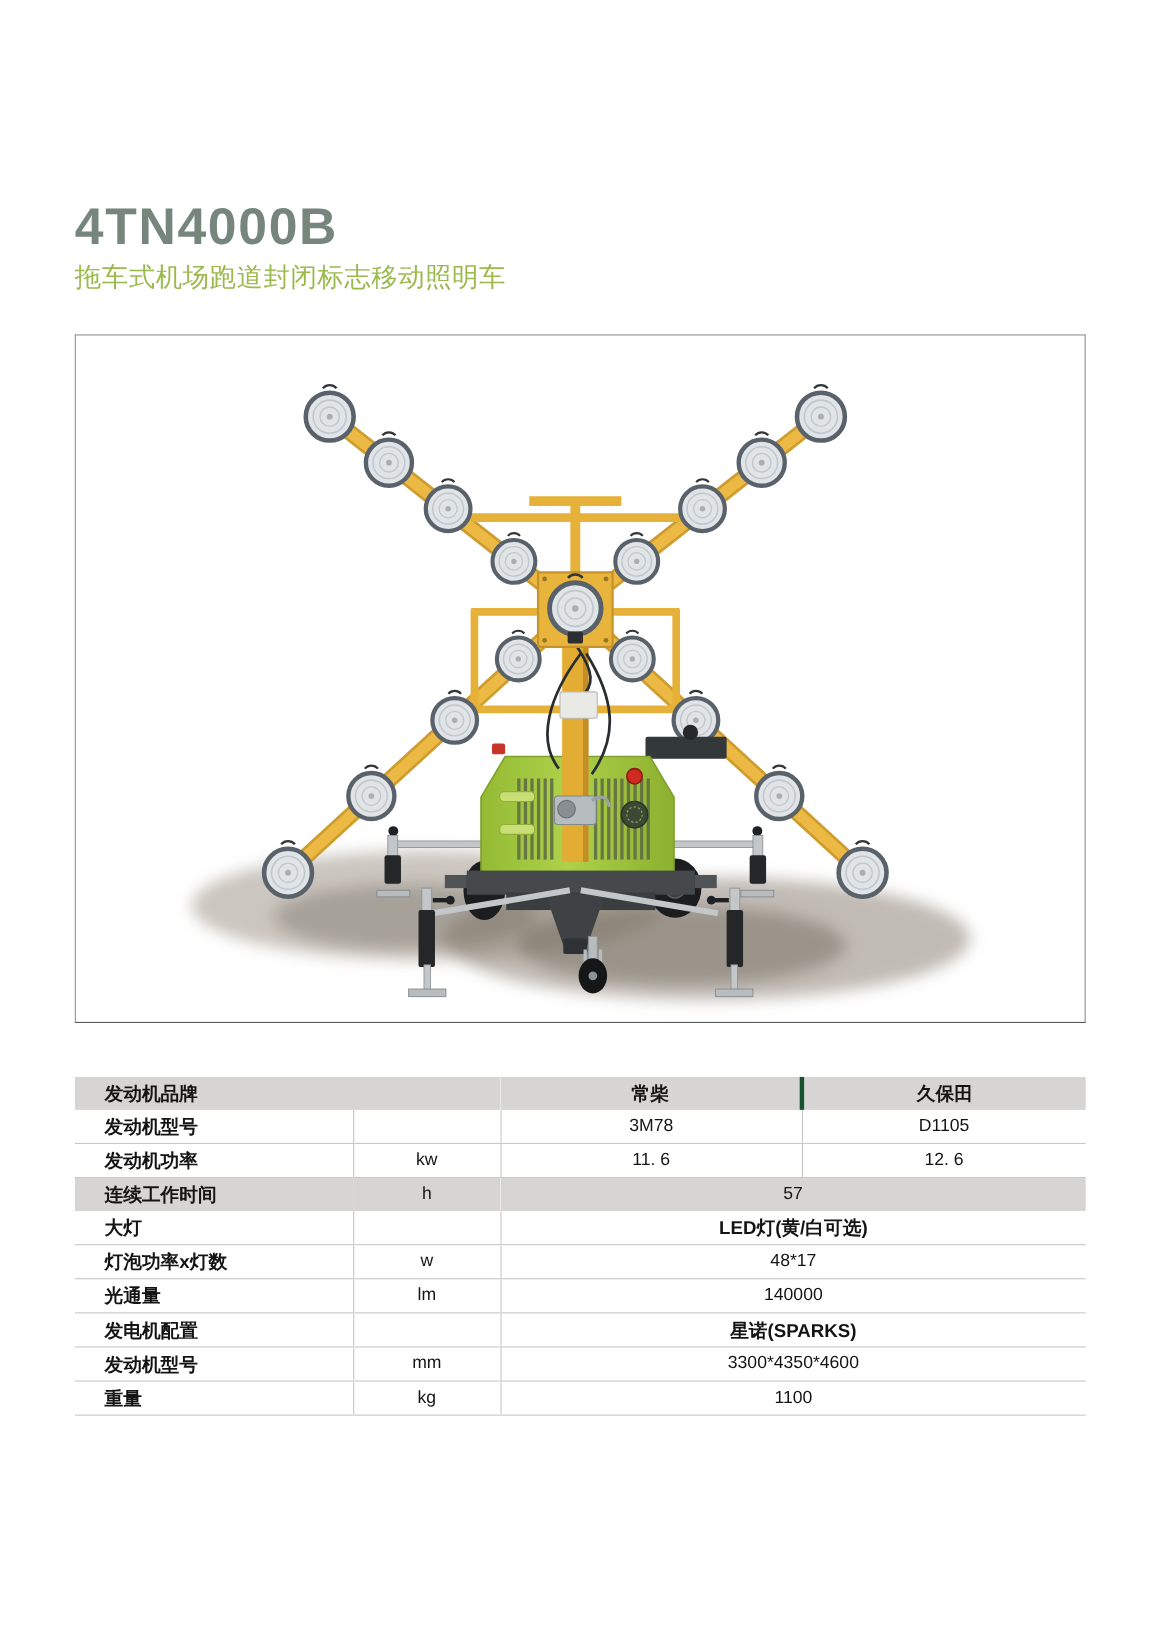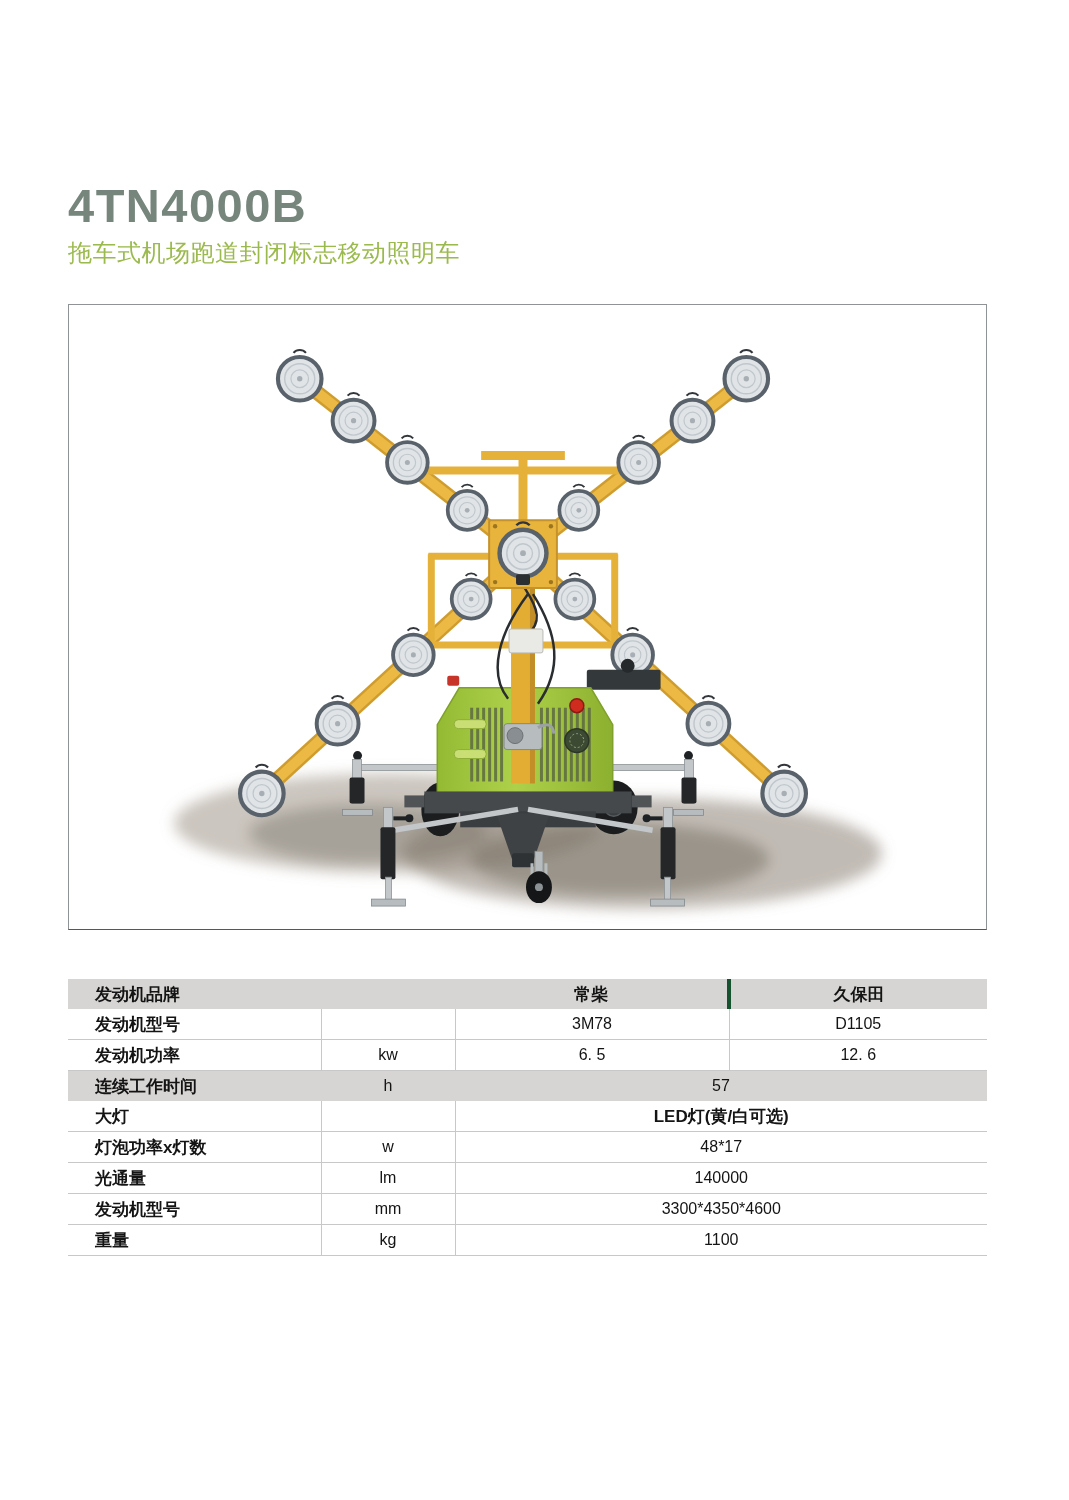--- a/index.html
+++ b/index.html
@@ -251,21 +251,21 @@
         </tr>
         <tr class="row">
           <td class="lbl">发动机型号</td>
           <td></td>
           <td>3M78</td>
           <td>D1105</td>
         </tr>
         <tr class="row">
           <td class="lbl">发动机功率</td>
           <td>kw</td>
-          <td>6. 5</td>
+          <td>11. 6</td>
           <td>12. 6</td>
         </tr>
         <tr class="header">
           <td class="lbl">连续工作时间</td>
           <td>h</td>
           <td colspan="2">57</td>
         </tr>
         <tr class="row">
           <td class="lbl">大灯</td>
           <td></td>
@@ -275,20 +275,25 @@
           <td class="lbl">灯泡功率x灯数</td>
           <td>w</td>
           <td colspan="2">48*17</td>
         </tr>
         <tr class="row">
           <td class="lbl">光通量</td>
           <td>lm</td>
           <td colspan="2">140000</td>
         </tr>
         <tr class="row">
+          <td class="lbl">发电机配置</td>
+          <td></td>
+          <td colspan="2" class="bold">星诺(SPARKS)</td>
+        </tr>
+        <tr class="row">
           <td class="lbl">发动机型号</td>
           <td>mm</td>
           <td colspan="2">3300*4350*4600</td>
         </tr>
         <tr class="row">
           <td class="lbl">重量</td>
           <td>kg</td>
           <td colspan="2">1100</td>
         </tr>
       </tbody>

